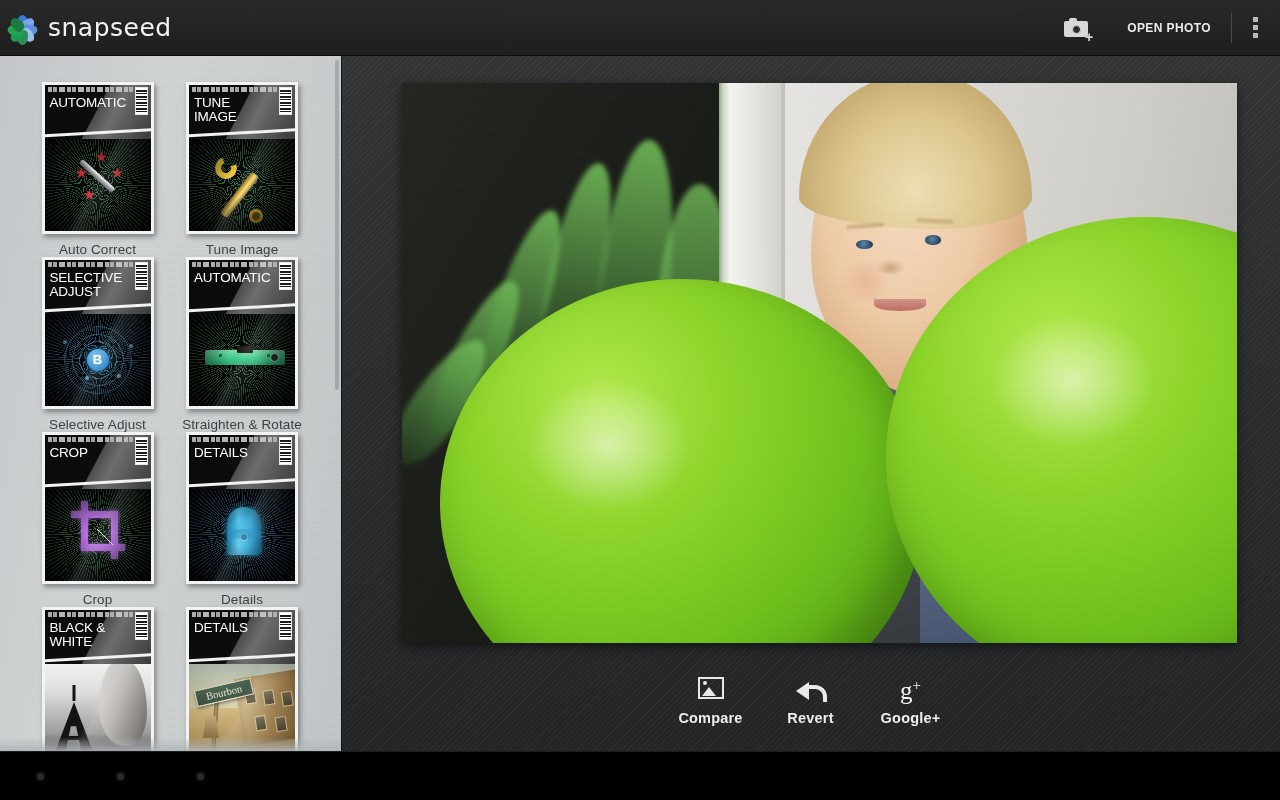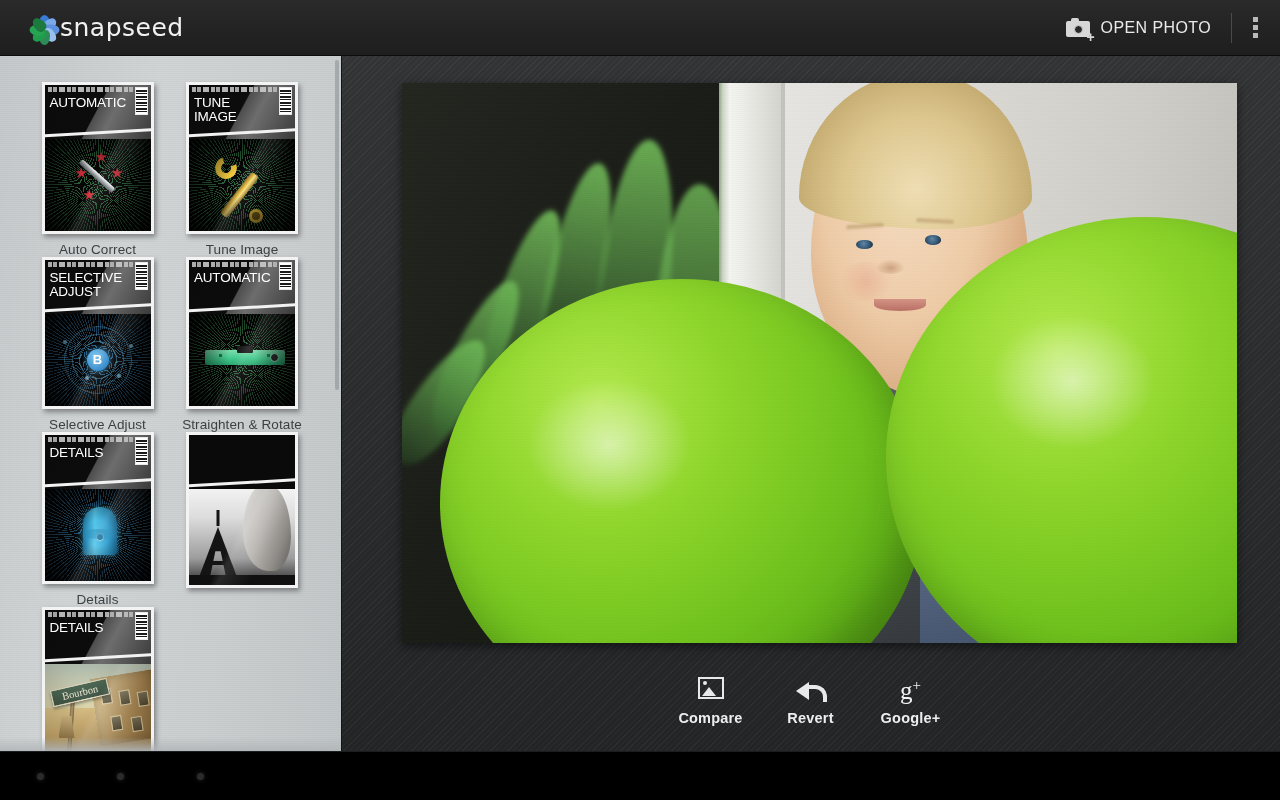--- a/index.html
+++ b/index.html
@@ -14,21 +14,21 @@
   
   #app { position: relative; width: 1280px; height: 800px; background:#000; }
 
   
   #topbar {
     position: absolute; left:0; top:0; width:1280px; height:56px;
     background: linear-gradient(#2a2a2a, #232323 55%, #1e1e1e);
     border-bottom: 1px solid #0d0d0d;
     display:flex; align-items:center;
   }
-  .brand { display:flex; align-items:center; padding-left:28px; }
+  .brand { display:flex; align-items:center; padding-left:6px; gap:10px; }
   .logo { position:relative; width:32px; height:32px; }
   .petal {
     position:absolute; left:11px; top:3px; width:11px; height:15px;
     border-radius: 55% 55% 45% 45% / 65% 65% 35% 35%;
     transform-origin: 50% 100%;
   }
   .brand-name {
     color:#f2f2f2; font-size:25px; letter-spacing:.5px; font-weight:400;
     font-family:"DejaVu Sans", sans-serif;
   }
@@ -50,21 +50,21 @@
   }
   .cam-lens {
     position:absolute; left:8px; top:7px; width:9px; height:9px;
     border-radius:50%; background:#2a2a2a; border:1.5px solid #d8d8d8;
   }
   .cam-plus {
     position:absolute; right:-3px; bottom:-4px; color:#d8d8d8;
     font-size:14px; line-height:10px; font-weight:bold;
   }
   .open-photo-label {
-    color:#eaeaea; font-size:16px; font-weight:normal; letter-spacing:.4px;
+    color:#eaeaea; font-size:12px; font-weight:bold; letter-spacing:.4px;margin-left:28px;
   }
   .tb-divider { width:1px; height:30px; background:#4a4a4a; margin:0 6px; }
   .overflow { width:34px; height:56px; display:flex; flex-direction:column;
               align-items:center; justify-content:center; gap:3px; cursor:pointer; }
   .overflow i { display:block; width:5px; height:5px; background:#b9b9b9; }
 
   
   #sidebar {
     position:absolute; left:0; top:56px; width:341px; height:695px;
     background:
@@ -617,20 +617,43 @@
                 <span class="level-mark" style="left:62px;"></span>
               </span>
             </div>
             <div class="vig"></div>
             <div class="body-gloss"></div>
           </div>
         </div>
         <div class="filter-label">Straighten &amp; Rotate</div>
       </div>
 
+      <div class="filter-cell">
+        <div class="thumb">
+          <div class="thumb-head">
+            <span class="micro-text"></span>
+            <span class="barcode"></span>
+            <span class="thumb-title">CROP</span>
+          </div>
+          <div class="slash"></div>
+          <div class="thumb-body">
+            <div class="rays"></div>
+            <div class="art">
+              <span class="crop-bar" style="left:36px;top:12px;width:7px;height:50px;"></span>
+              <span class="crop-bar" style="left:36px;top:55px;width:44px;height:7px;"></span>
+              <span class="crop-bar" style="left:66px;top:22px;width:7px;height:48px;"></span>
+              <span class="crop-bar" style="left:26px;top:22px;width:47px;height:7px;"></span>
+              <span class="crop-spark"></span>
+            </div>
+            <div class="vig"></div>
+            <div class="body-gloss"></div>
+          </div>
+        </div>
+        <div class="filter-label">Crop</div>
+      </div>
 
       <div class="filter-cell">
         <div class="thumb">
           <div class="thumb-head">
             <span class="micro-text"></span>
             <span class="barcode"></span>
             <span class="thumb-title">DETAILS</span>
           </div>
           <div class="slash"></div>
           <div class="thumb-body">
@@ -643,20 +666,26 @@
             </div>
             <div class="vig"></div>
             <div class="body-gloss"></div>
           </div>
         </div>
         <div class="filter-label">Details</div>
       </div>
 
       <div class="filter-cell">
         <div class="thumb">
+          <div class="thumb-head">
+            <span class="micro-text"></span>
+            <span class="barcode"></span>
+            <span class="thumb-title">BLACK &amp;
+WHITE</span>
+          </div>
           <div class="slash"></div>
           <div class="thumb-body">
             <div class="art">
               <span class="bw"></span>
               <span class="bw-torso"></span>
               <span class="tower">
                   <span class="tower-spire"></span>
                 </span>
               <span class="bw-ground"></span>
             </div>

